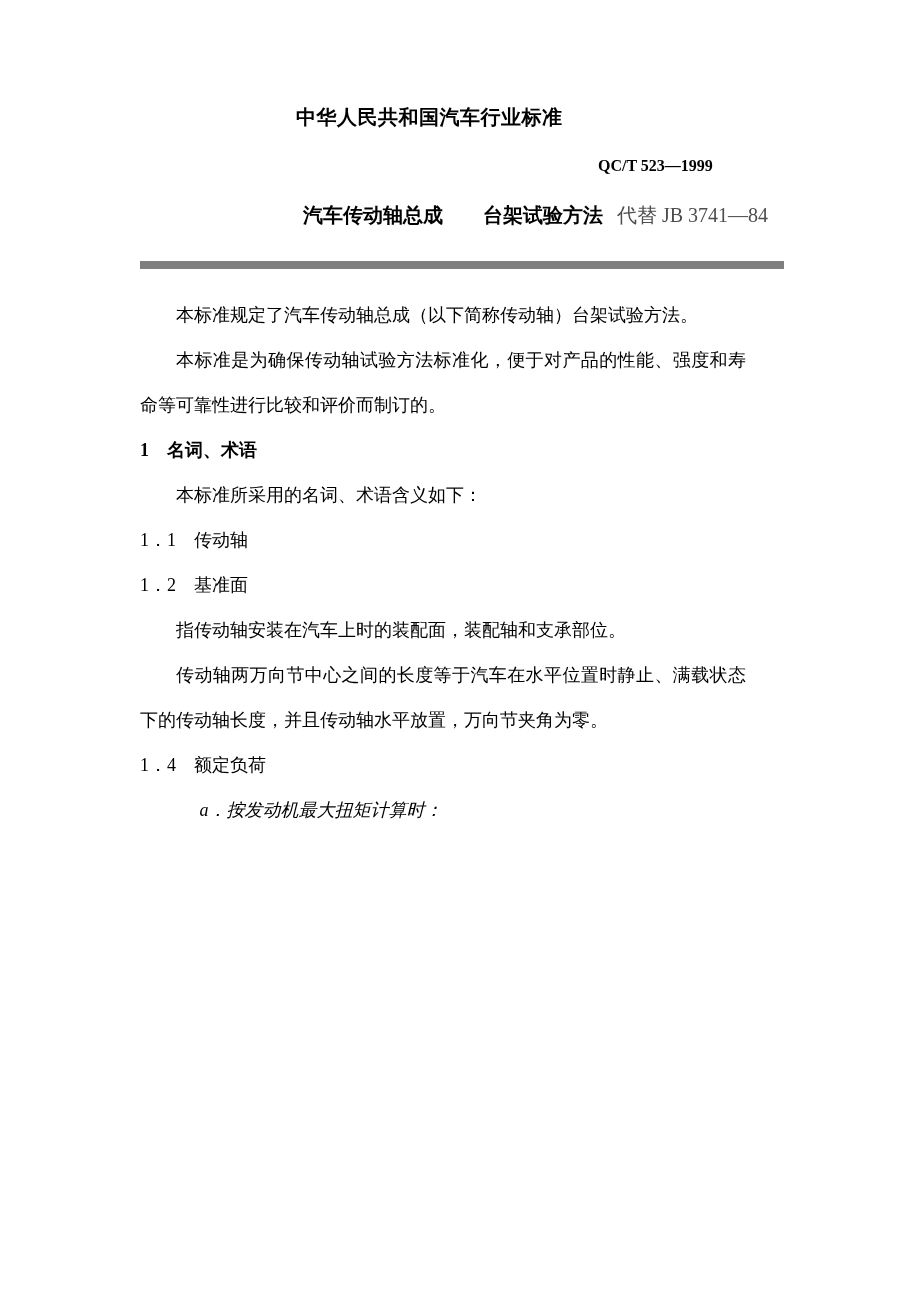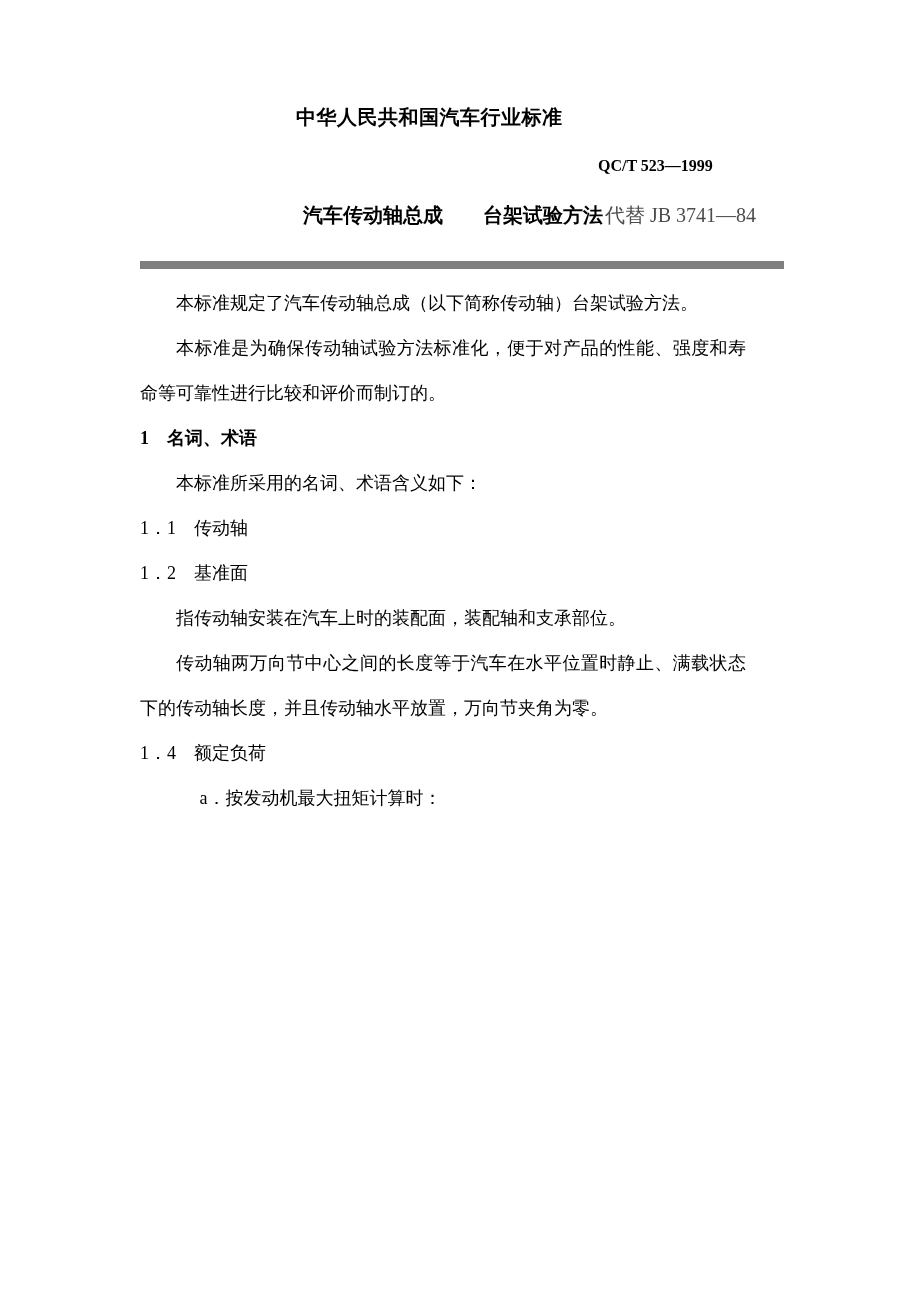--- a/index.html
+++ b/index.html
@@ -31,44 +31,44 @@
     white-space: nowrap;
   }
   .subtitle {
     position: absolute;
     left: 303px;
     top: 202px;
     font-size: 20px;
     white-space: nowrap;
   }
   .subtitle .main { font-weight: bold; }
-  .subtitle .note { font-weight: normal; color: #4d4d4d; margin-left: 2px; }
+  .subtitle .note { font-weight: normal; color: #4d4d4d; margin-left: 14px; }
   .divider-bar {
     position: absolute;
     left: 140px;
     top: 261px;
     width: 644px;
     height: 8px;
     background: #7f7f7f;
   }
   .doc-body {
     position: absolute;
     left: 140px;
-    top: 281px;
+    top: 293px;
     width: 606px;
   }
   .doc-body > div {
     font-size: 18px;
     line-height: 45px;
     text-align: justify;
     text-justify: inter-ideograph;
   }
   .doc-body .p      { text-indent: 2em; }
   .doc-body .pflush { text-indent: 0; }
-  .doc-body .pa     { text-indent: 3.3em; }
+  .doc-body .pa     { text-indent: 3.3em; font-style: italic; }
   .doc-body .h1     { font-weight: bold; text-indent: 0; }
   .doc-body .h2     { font-weight: normal; text-indent: 0; }
 </style>
 </head>
 <body>
 
 <div class="page">
 
   <div class="doc-title">中华人民共和国汽车行业标准</div>
 

